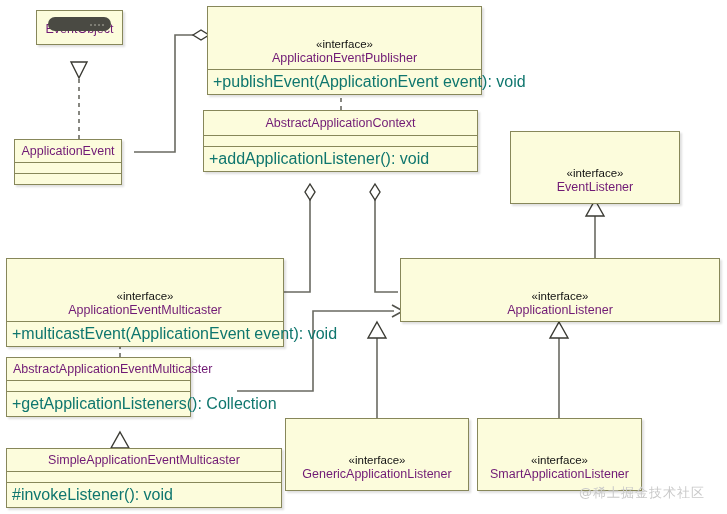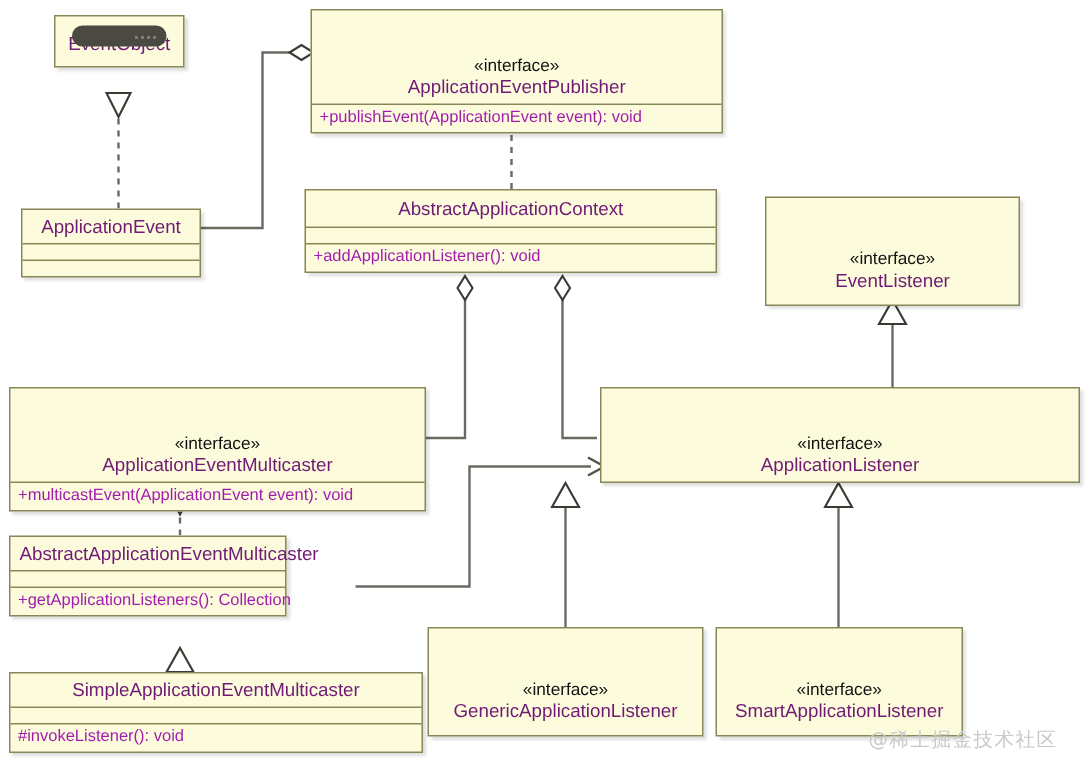--- a/index.html
+++ b/index.html
@@ -38,22 +38,22 @@
     font-size:12.5px;
     font-weight:normal;
     color:#701a75;
     display:block;
     white-space:nowrap;
   }
   .compart{
     box-sizing:border-box;
     border-top:1.5px solid #87875a;
     padding:2px 5px 3px 5px;
-    font-size:11px;
-    color:#a21caf;
+    font-size:16px;
+    color:#0f766e;
     white-space:nowrap;
     line-height:1.2;
   }
   .compart.empty{height:11px;padding:0;}
   .redact{
     position:absolute;
     background:#4a4a43;
     border-radius:7px;
     z-index:3;
   }
@@ -161,29 +161,29 @@
   <div class="redact" style="left:48px;top:17px;width:63px;height:14px;"></div>
 
   <div class="node" style="left:207px;top:6px;width:275px;">
     <div class="hdr">
       <span class="stereo">«interface»</span>
       <span class="cname">ApplicationEventPublisher</span>
     </div>
     <div class="compart">+publishEvent(ApplicationEvent event): void</div>
   </div>
 
-  <div class="node" style="left:14px;top:139px;width:120px;">
+  <div class="node" style="left:14px;top:139px;width:108px;">
     <div class="hdr" style="padding-top:4px;padding-bottom:4px;">
       <span class="cname">ApplicationEvent</span>
     </div>
     <div class="compart empty"></div>
     <div class="compart empty"></div>
   </div>
 
-  <div class="node" style="left:203px;top:126px;width:275px;">
+  <div class="node" style="left:203px;top:110px;width:275px;">
     <div class="hdr" style="padding-top:5px;padding-bottom:5px;">
       <span class="cname">AbstractApplicationContext</span>
     </div>
     <div class="compart empty"></div>
     <div class="compart">+addApplicationListener(): void</div>
   </div>
 
   <div class="node" style="left:510px;top:131px;width:170px;">
     <div class="hdr" style="padding-top:7px;padding-bottom:9px;">
       <span class="stereo">«interface»</span>

